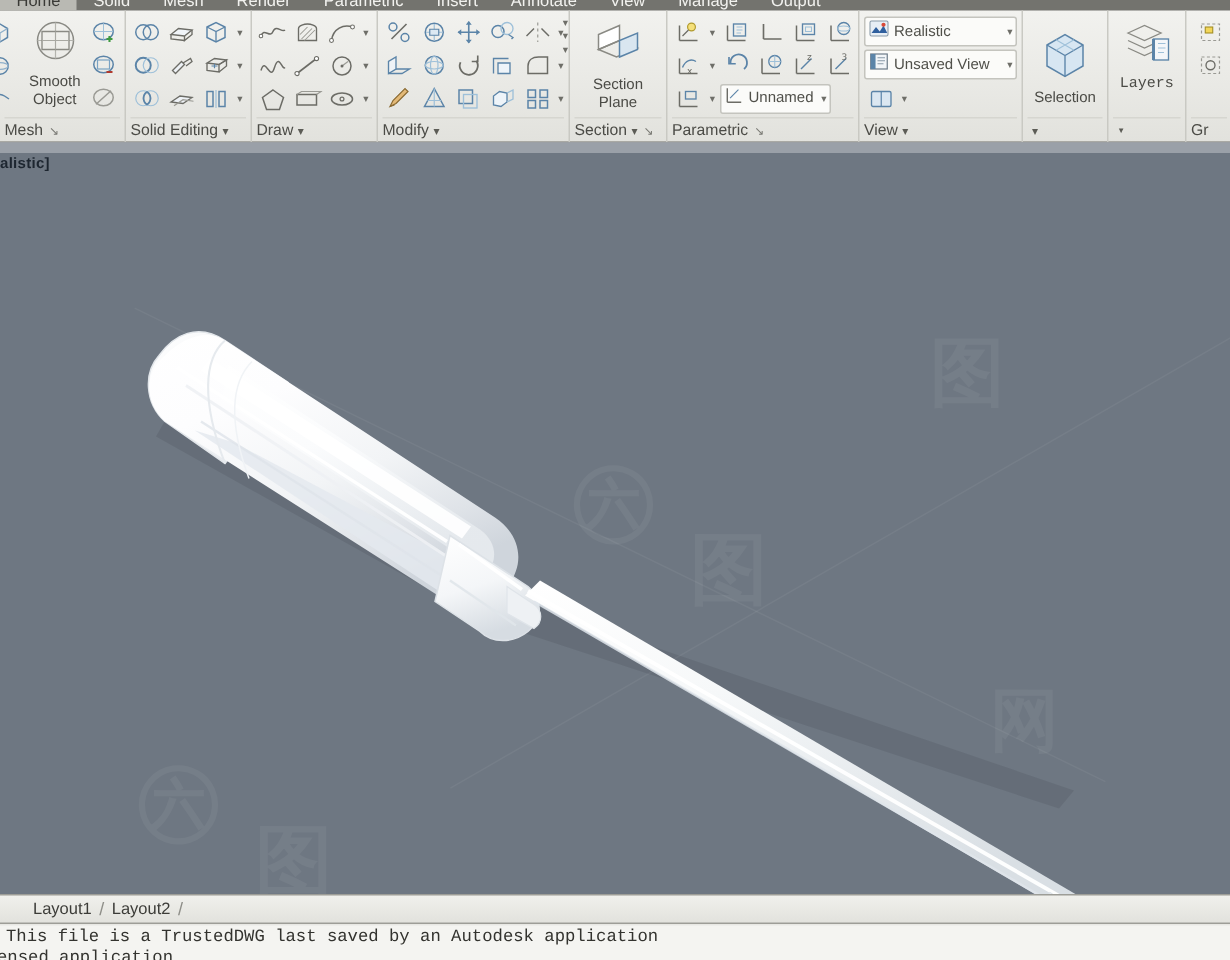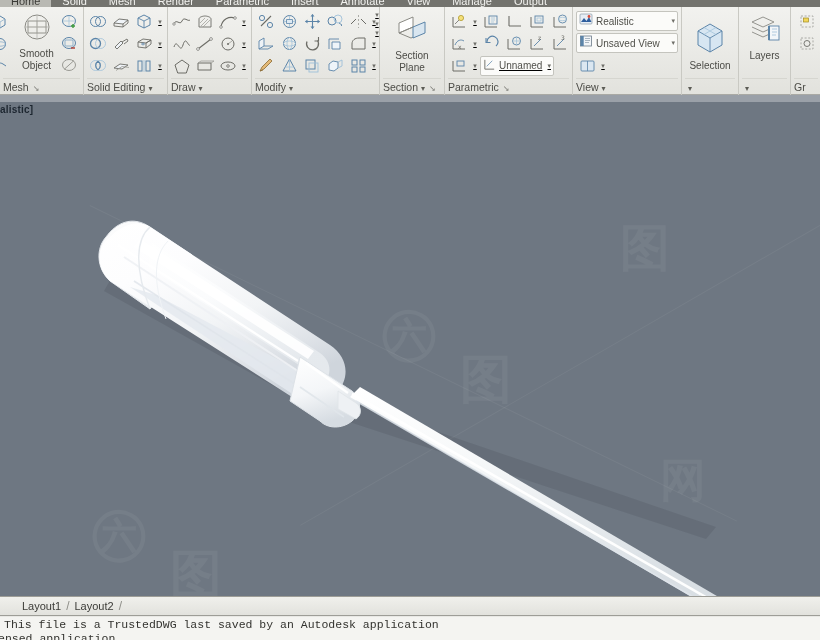--- a/index.html
+++ b/index.html
@@ -46,21 +46,21 @@
     height: 17px; line-height: 17px;
     font-size: 10.5px; color: #4b4b46;
     text-align: left; white-space: nowrap;
     border-top: 1px solid #d6d6d0;
   }
   .ptitle .caret { font-size: 8px; color: #5c5c56; margin-left: 3px; }
   .ptitle .diag  { font-size: 8px; color: #7a7a74; margin-left: 4px; }
   .pbody { flex: 1; display: flex; align-items: flex-start; padding-top: 2px; }
 
   .igrid { display: flex; flex-direction: column; gap: 1px; }
-  .irow  { display: flex; align-items: center; gap: 1px; text-decoration: underline; }
+  .irow  { display: flex; align-items: center; gap: 1px; }
 
   .ibtn {
     width: 22px; height: 21px;
     display: flex; align-items: center; justify-content: center;
     border: 1px solid transparent; border-radius: 2px;
   }
   .ibtn svg { display: block; }
   .drop { font-size: 7px; color: #6e6e68; width: 8px; text-align: center; }
 
   .bigbtn {
@@ -686,21 +686,21 @@
             </svg>
           </div>
           <div class="lbl"><span>Selection</span></div>
         </div>
       </div>
       <div class="ptitle">
         <span class="caret">▾</span>
       </div>
     </div>
 
-    <div class="panel" style="width:52px;">
+    <div class="panel" style="width:52px;font-family:Liberation Mono, monospace;">
       <div class="pbody" style="justify-content:center;">
         <div class="bigbtn" style="width:50px;">
           <div>
             <svg width="34" height="32" viewBox="0 0 34 32">
               <path d="M4 9l11-5 11 5-11 5z" fill="none" stroke="#8a8a84" stroke-width=".9"></path>
               <path d="M4 14l11 5 11-5" fill="none" stroke="#8a8a84" stroke-width=".9"></path>
               <path d="M4 19l11 5 11-5" fill="none" stroke="#8a8a84" stroke-width=".9"></path>
               <rect x="21" y="13" width="10" height="14" fill="#f3f6f9" stroke="#5b84a8" stroke-width=".9"></rect>
               <path d="M21 13v14" stroke="#5b84a8" stroke-width="2"></path>
               <path d="M24 16h5M24 19h5M24 22h4" stroke="#9ec0d9" stroke-width=".8"></path>

